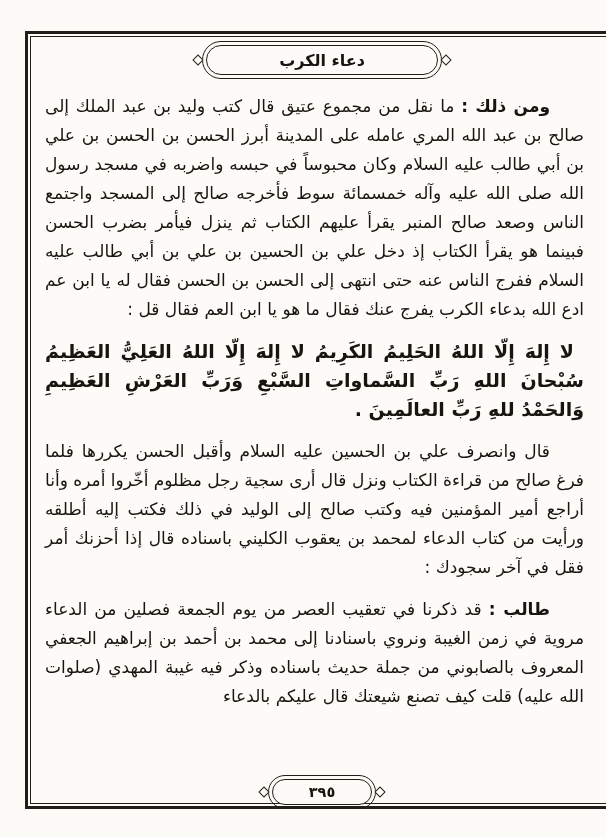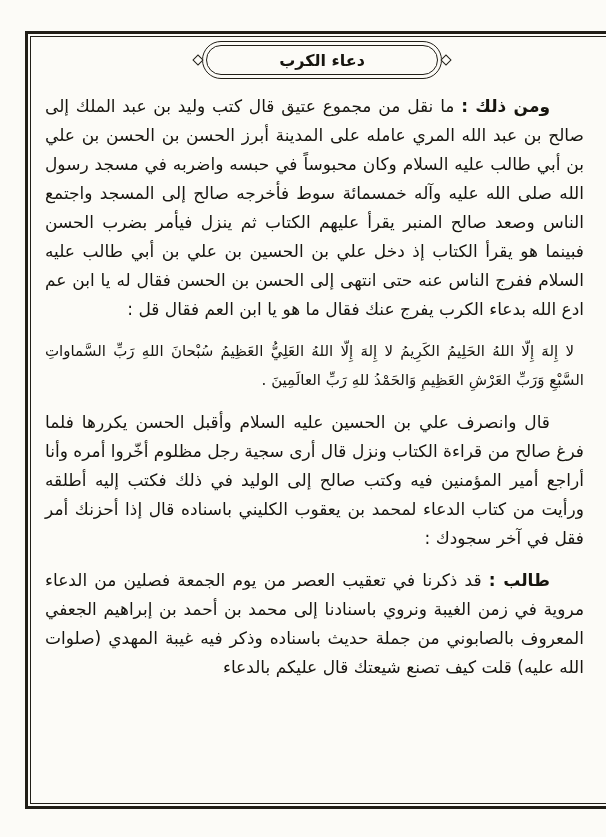--- a/index.html
+++ b/index.html
@@ -81,22 +81,22 @@
     text-align: justify;
     font-size: 17px;
     line-height: 29px;
     color: #17150f;
   }
   .para {
     margin: 0 15px 13px 0;
     text-indent: 34px;
   }
   .para.dua {
-    font-weight: 400;
-    font-size: 15px;
+    font-weight: 700;
+    font-size: 19px;
     text-indent: 10px;
   }
   .para:last-child { margin-bottom: 0; }
   .lead { font-weight: 700; }
 </style>
 </head>
 <body>
 
 <div class="scan-page">
 
@@ -125,14 +125,17 @@
 
 
 
     <p class="para">
       <span class="lead">طالب :</span>
       <span>قد ذكرنا في تعقيب العصر من يوم الجمعة فصلين من الدعاء مروية في زمن الغيبة ونروي باسنادنا إلى محمد بن أحمد بن إبراهيم الجعفي المعروف بالصابوني من جملة حديث باسناده وذكر فيه غيبة المهدي (صلوات الله عليه) قلت كيف تصنع شيعتك قال عليكم بالدعاء</span>
     </p>
 
   </div>
 
+  <div class="cartouche number-cartouche">
+    <span class="cartouche-text">٣٩٥</span>
+  </div>
 
 </div>
 
 </body></html>

